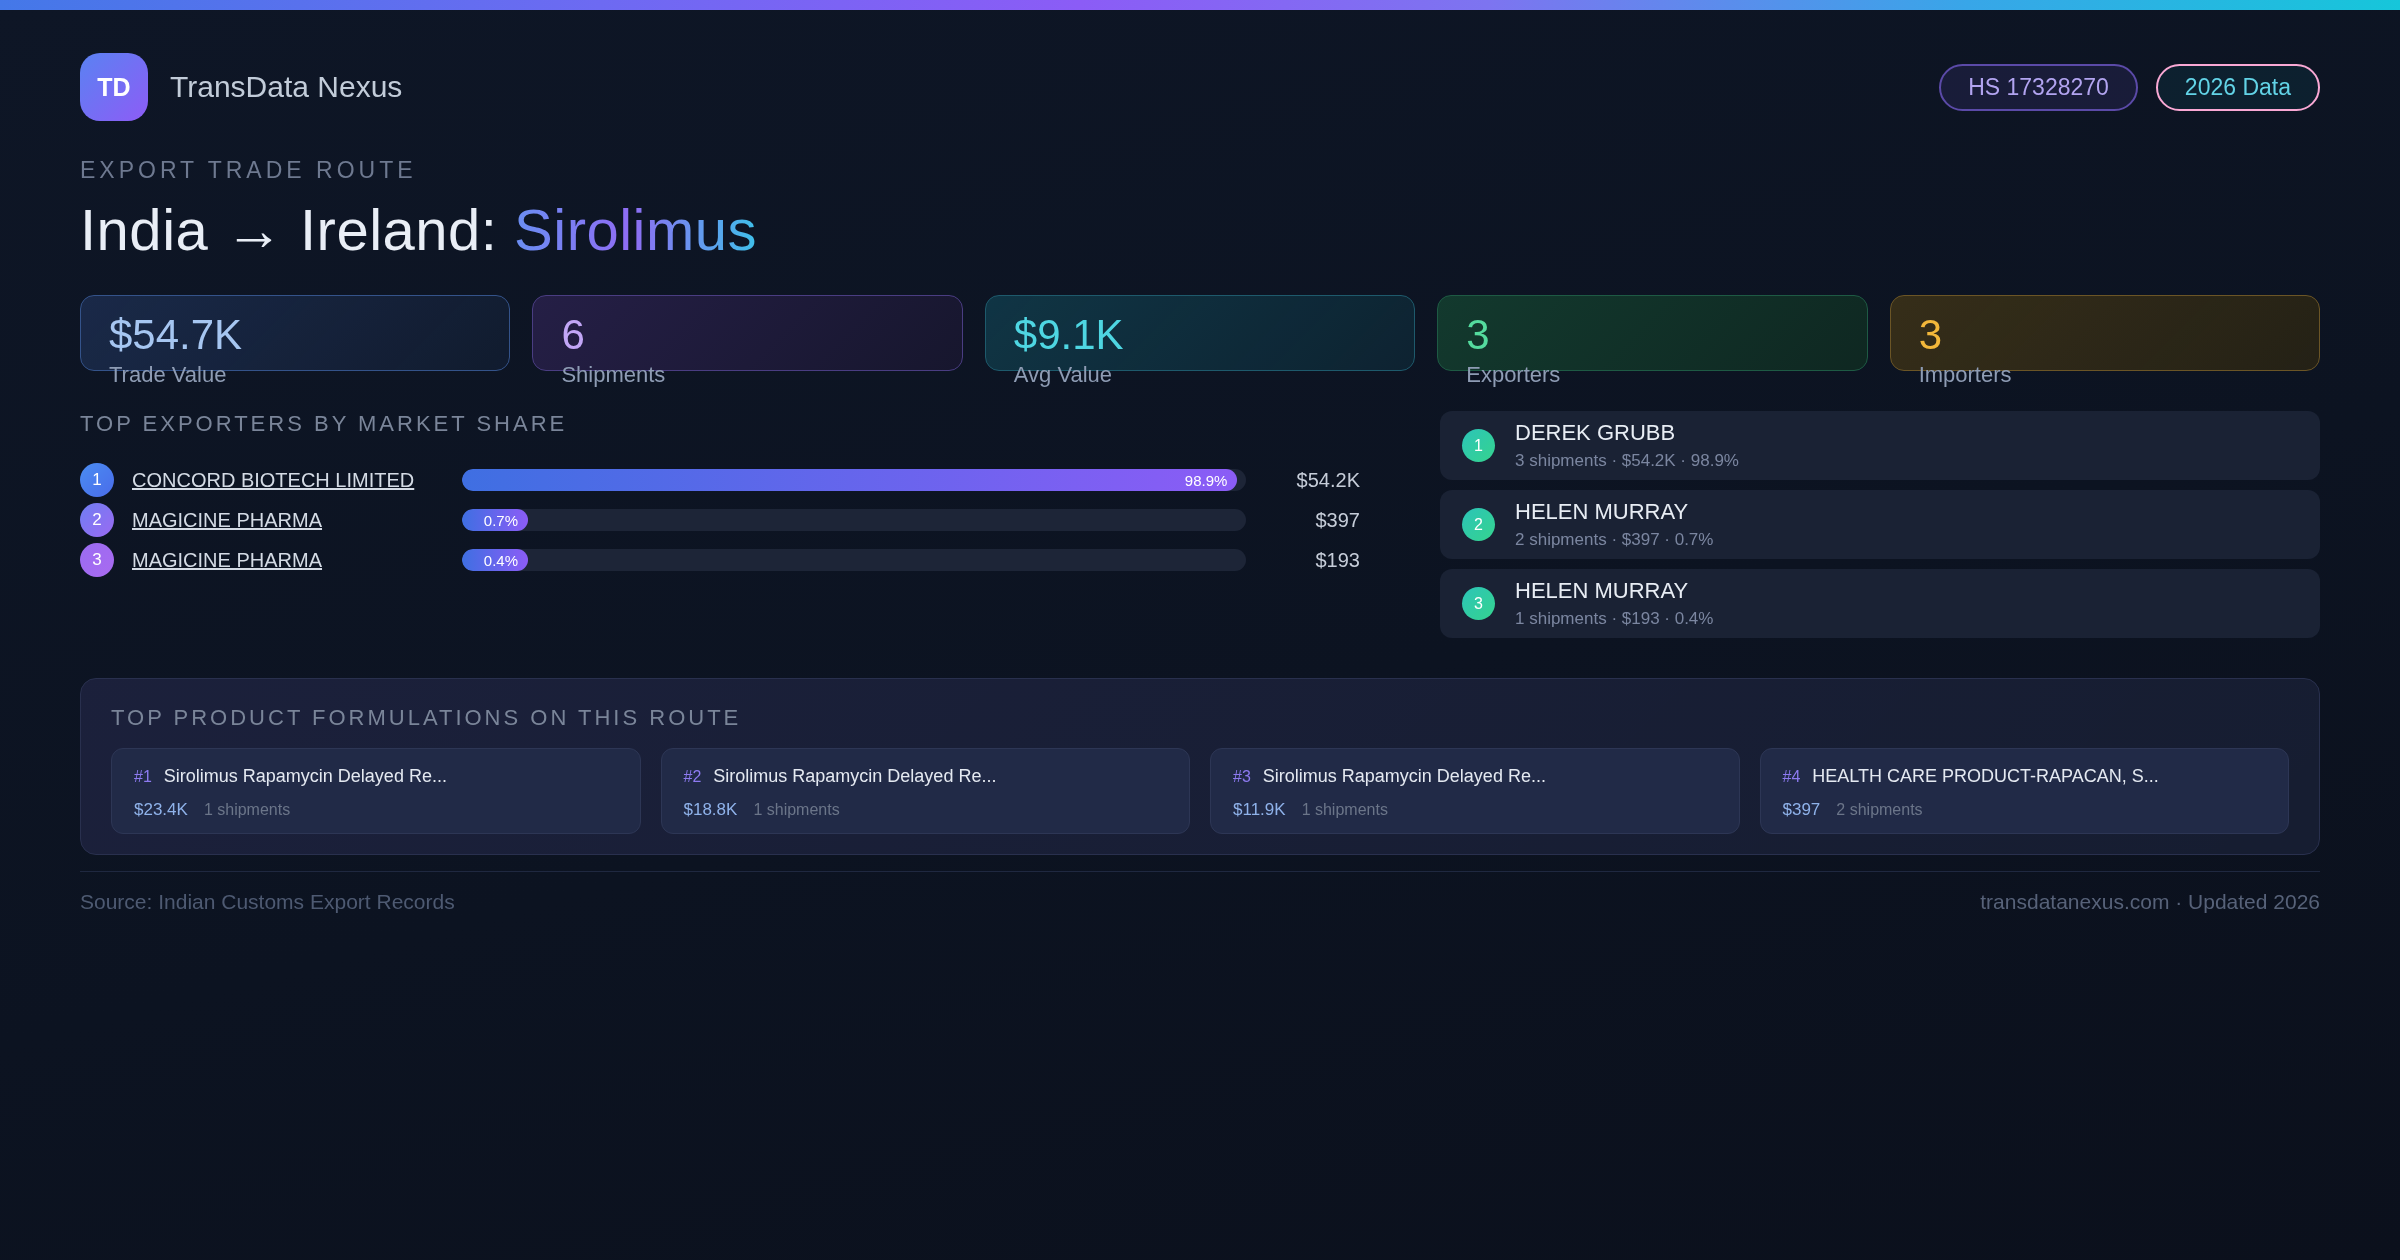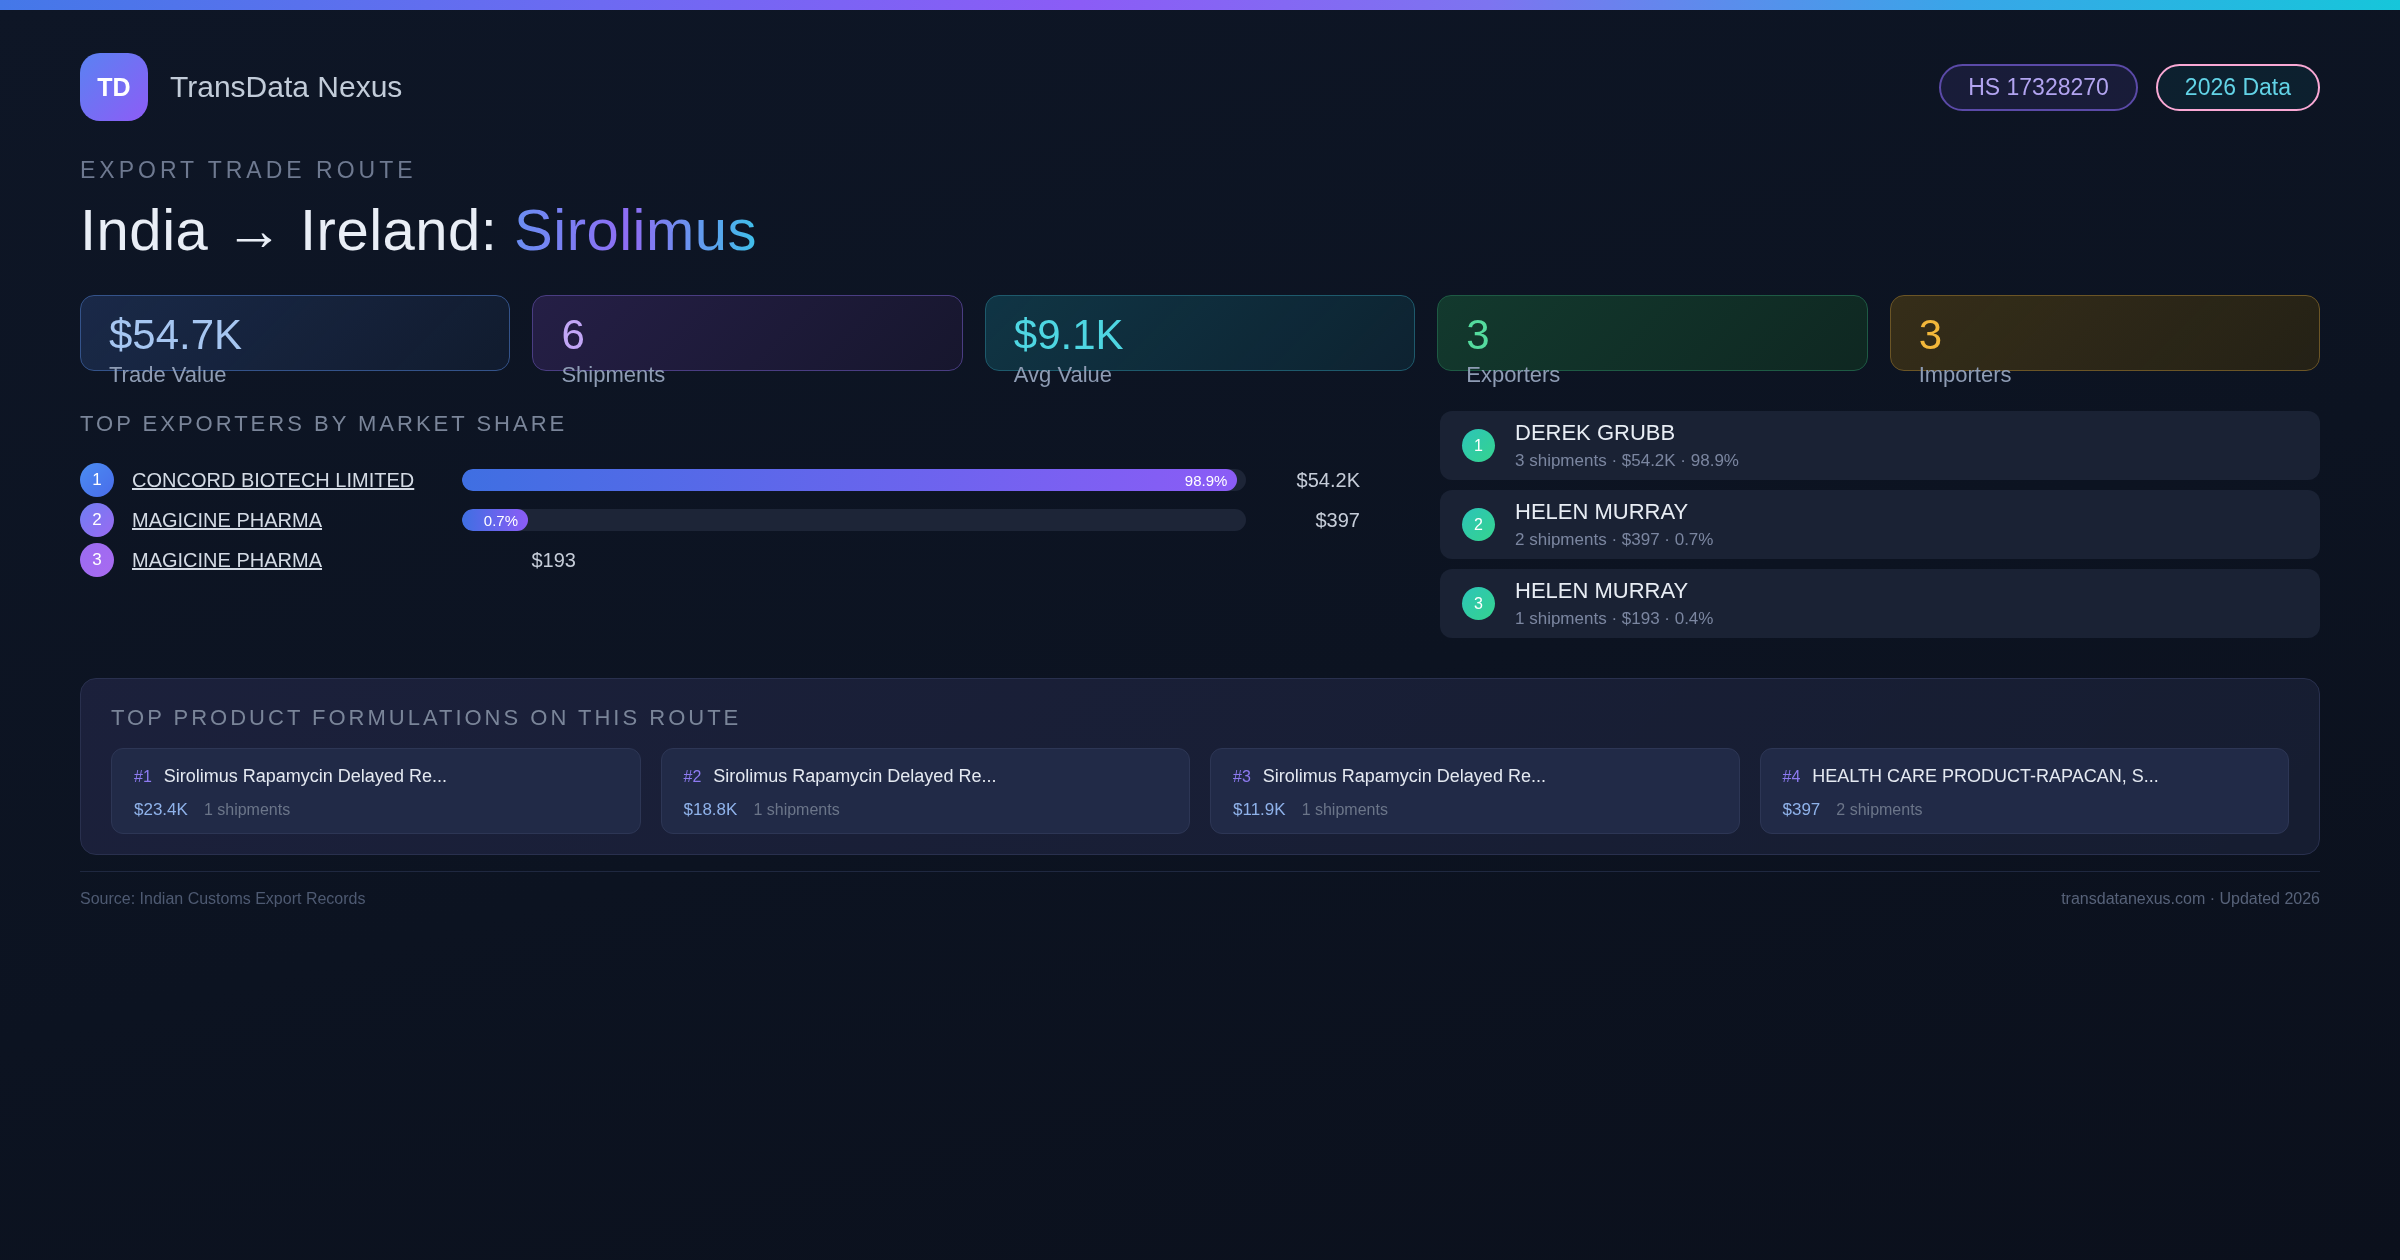--- a/index.html
+++ b/index.html
@@ -84,21 +84,21 @@
     background:#212a47; padding:17px 22px; }
   .prod-title-row { display:flex; align-items:baseline; gap:12px; }
   .prod-rank { font-size:16px; color:#8d7af0; flex:0 0 auto; }
   .prod-name { font-size:18px; color:#e4e9f1; white-space:nowrap; overflow:hidden; text-overflow:ellipsis; }
   .prod-meta { display:flex; align-items:baseline; gap:16px; margin-top:13px; }
   .prod-value { font-size:17px; color:#8fb2ea; }
   .prod-ship { font-size:16px; color:#6b7589; }
 
   
   .footer { margin-top:16px; border-top:1px solid #1f2840; padding-top:18px;
-    display:flex; justify-content:space-between; font-size:16px; }
+    display:flex; justify-content:space-between; font-size:21px; }
   .footer-source { color:#4e5a72; }
   .footer-site { color:#576279; }
 </style>
 </head>
 <body>
 
 <div class="top-strip"></div>
 
 <div class="container">
 
@@ -162,20 +162,25 @@
           <div class="bar-fill" style="width: 0.7%;">
             <span class="bar-label">0.7%</span>
           </div>
         </div>
         <div class="exp-value">$397</div>
       </div>
 
       <div class="exp-row">
         <div class="rank rank-3">3</div>
         <div class="exp-name">MAGICINE PHARMA</div>
+        <div class="bar-track">
+          <div class="bar-fill" style="width: 0.4%;">
+            <span class="bar-label">0.4%</span>
+          </div>
+        </div>
         <div class="exp-value">$193</div>
       </div>
     </div>
 
     <div class="importers">
 
       <div class="imp-card">
         <div class="imp-rank">1</div>
         <div>
           <div class="imp-name">DEREK GRUBB</div>

